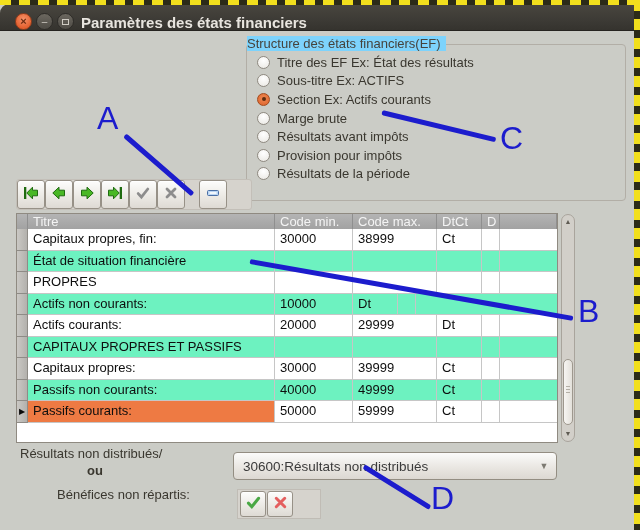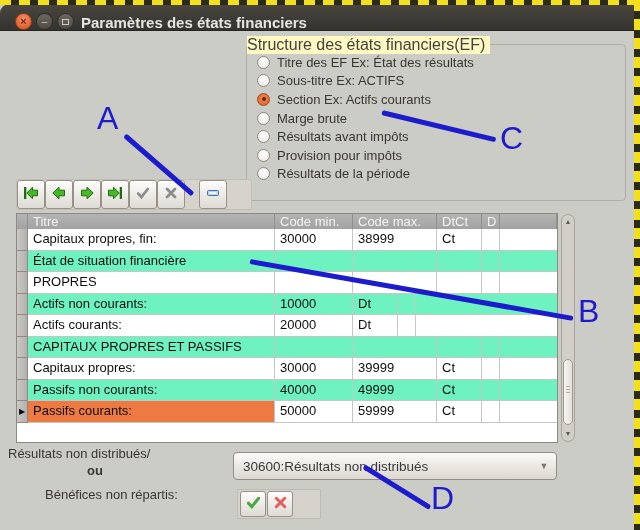--- a/index.html
+++ b/index.html
@@ -26,22 +26,22 @@
   .win-min, .win-max { background:linear-gradient(#6b675f,#4e4b45); border:1px solid #2e2c28;
     color:#cfcbc3; font-size:10px; line-height:1; }
   .win-min { left:36px; }
   .win-max { left:57px; }
   .win-max .sq { width:7px; height:6px; border:1.5px solid #cfcbc3; }
   .title-text { position:absolute; left:81px; top:10px; color:#e8e5df; font-size:15px; font-weight:bold; }
 
   
   .frame { position:absolute; left:246px; top:44px; width:380px; height:157px;
     border:1px solid #b2aea6; border-radius:4px; }
-  .frame-label { position:absolute; top:-9px; left:0; background:#fef9c3; padding-right:5px;
-    font-size:16px; color:#46433c; }
+  .frame-label { position:absolute; top:-9px; left:0; background:#7dd3fc; padding-right:5px;
+    font-size:13px; color:#46433c; }
   .radio-list { position:absolute; left:10px; top:8px; right:6px; }
   .radio-option { display:flex; align-items:center; height:18.6px; cursor:default; }
   .radio-circle { width:13px; height:13px; border-radius:50%; margin-right:7px; flex:0 0 13px;
     background:radial-gradient(circle at 50% 30%,#ffffff,#e9e7e2); border:1px solid #8f8a81; }
   .radio-option.selected .radio-circle {
     background:radial-gradient(circle at 50% 40%,#ef8a54,#dd6028); border:1px solid #a34a1c;
     position:relative; }
   .radio-option.selected .radio-circle::after { content:""; position:absolute; left:3.5px; top:3.5px;
     width:4px; height:4px; border-radius:50%; background:#5e2c10; }
   .radio-label { font-size:13px; color:#3a372f; white-space:nowrap; }
@@ -83,21 +83,21 @@
     background:#d2cfc9; border:1px solid #a9a49c; border-radius:7px; }
   .vs-arrow { position:absolute; left:0; width:12px; height:12px; text-align:center;
     font-size:7px; color:#5f5b53; line-height:12px; }
   .vs-up { top:1px; } .vs-down { bottom:1px; }
   .vs-thumb { position:absolute; left:1px; top:144px; width:10px; height:66px;
     background:linear-gradient(90deg,#f7f5f2,#e3e0da); border:1px solid #9e988e; border-radius:5px; }
   .vs-thumb::after { content:""; position:absolute; left:2px; right:2px; top:29px; height:1px;
     background:#b4afa6; box-shadow:0 3px 0 #b4afa6, 0 -3px 0 #b4afa6; }
 
   
-  .bl { position:absolute; left:8px; font-size:13px; color:#3a372f; }
+  .bl { position:absolute; left:20px; font-size:13px; color:#3a372f; }
   .bl-1 { top:446px; }
   .bl-2 { top:463px; left:6px; width:178px; text-align:center;font-weight:bold; }
   .bl-3 { top:487px;margin-left:37px; }
   .combobox { position:absolute; left:233px; top:452px; width:324px; height:28px;
     background:linear-gradient(#fbfbfa,#e8e5e0 60%,#dcd8d2); border:1px solid #938d82;
     border-radius:4px; display:flex; align-items:center; }
   .combobox .cb-text { font-size:13.5px; color:#3b3b3b; padding-left:9px; flex:1;
     white-space:nowrap; overflow:hidden; }
   .combobox .cb-arrow { width:24px; text-align:center; font-size:9px; color:#7d7a72; }
   .btn-panel { position:absolute; left:237px; top:489px; width:84px; height:30px;
@@ -258,20 +258,21 @@
           <div class="cell c-titre">Actifs non courants:</div>
           <div class="cell c-min">10000</div>
           <div class="cell c-dtct">Dt</div>
           <div class="cell c-d"></div>
           <div class="cell c-fill"></div>
         </div>
         <div class="trow">
           <div class="sel-cell"></div>
           <div class="cell c-titre">Actifs courants:</div>
           <div class="cell c-min">20000</div>
+          <div class="cell c-max">29999</div>
           <div class="cell c-dtct">Dt</div>
           <div class="cell c-d"></div>
           <div class="cell c-fill"></div>
         </div>
         <div class="trow teal">
           <div class="sel-cell"></div>
           <div class="cell c-titre">CAPITAUX PROPRES ET PASSIFS</div>
           <div class="cell c-min"></div>
           <div class="cell c-max"></div>
           <div class="cell c-dtct"></div>

